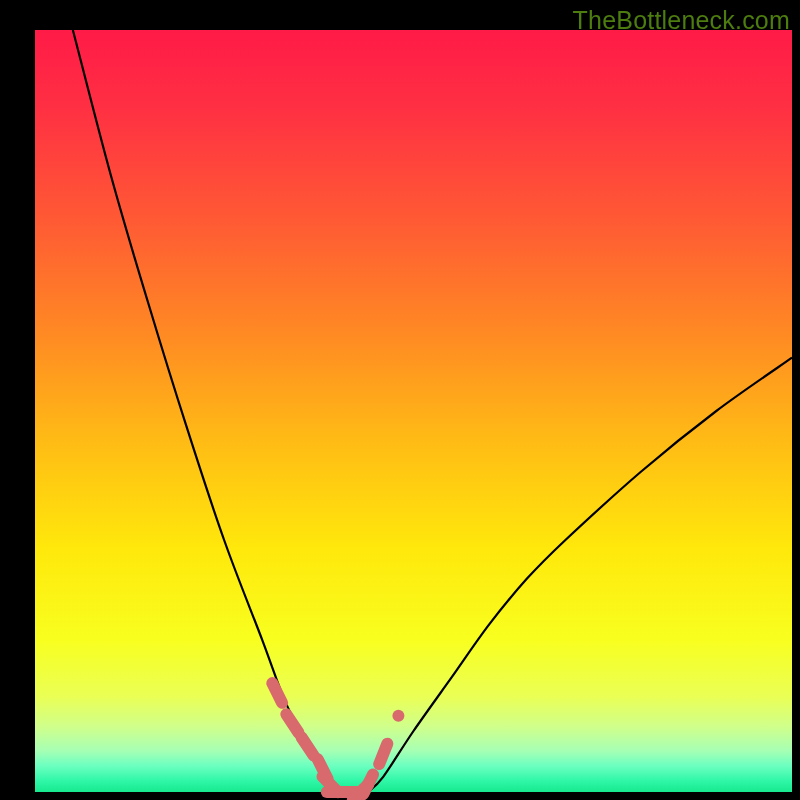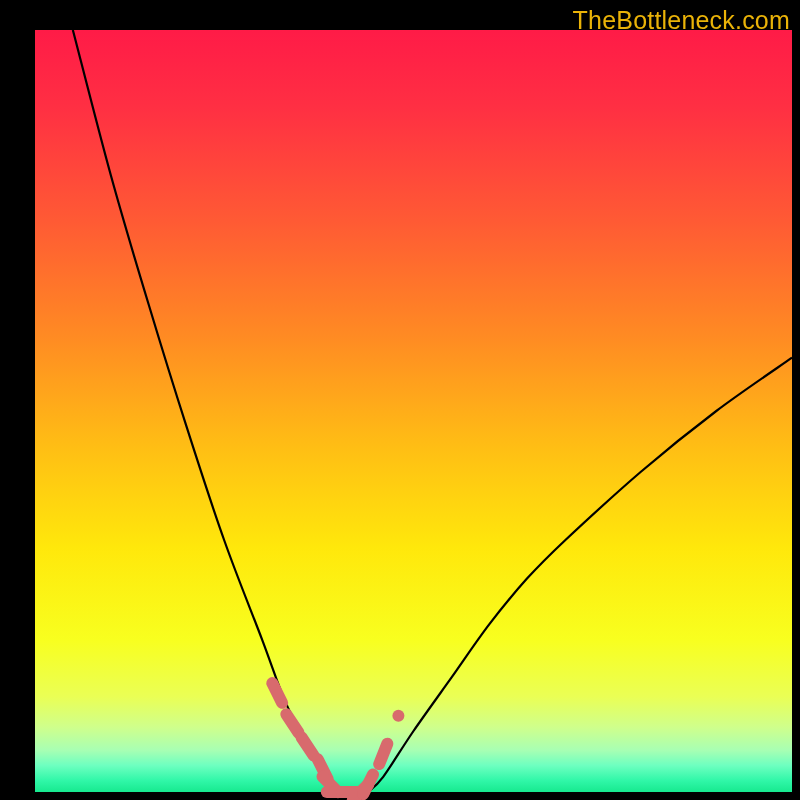--- a/index.html
+++ b/index.html
@@ -57,14 +57,14 @@
         <line x1="326.8" y1="792.0" x2="348.8" y2="792.0" stroke="#d86a6d" stroke-width="12" stroke-linecap="round"></line>
         <line x1="334.4" y1="792.0" x2="356.4" y2="792.0" stroke="#d86a6d" stroke-width="12" stroke-linecap="round"></line>
         <line x1="341.9" y1="792.0" x2="363.9" y2="792.0" stroke="#d86a6d" stroke-width="12" stroke-linecap="round"></line>
         <line x1="352.8" y1="799.8" x2="368.3" y2="784.2" stroke="#d86a6d" stroke-width="12" stroke-linecap="round"></line>
         <line x1="363.2" y1="794.2" x2="373.0" y2="774.5" stroke="#d86a6d" stroke-width="12" stroke-linecap="round"></line>
         <line x1="379.2" y1="764.1" x2="387.3" y2="743.7" stroke="#d86a6d" stroke-width="12" stroke-linecap="round"></line>
         <line x1="398.4" y1="715.8" x2="398.4" y2="715.8" stroke="#d86a6d" stroke-width="12" stroke-linecap="round"></line>
       </g>
   </svg>
 
-  <div class="watermark" id="wm" style="right: 10px; top: 6px; font-size: 25px; color: #eab308;">TheBottleneck.com</div>
+  <div class="watermark" id="wm" style="right: 10px; top: 6px; font-size: 25px; color: #4d7c0f;">TheBottleneck.com</div>
 </div>
 
 </body></html>

